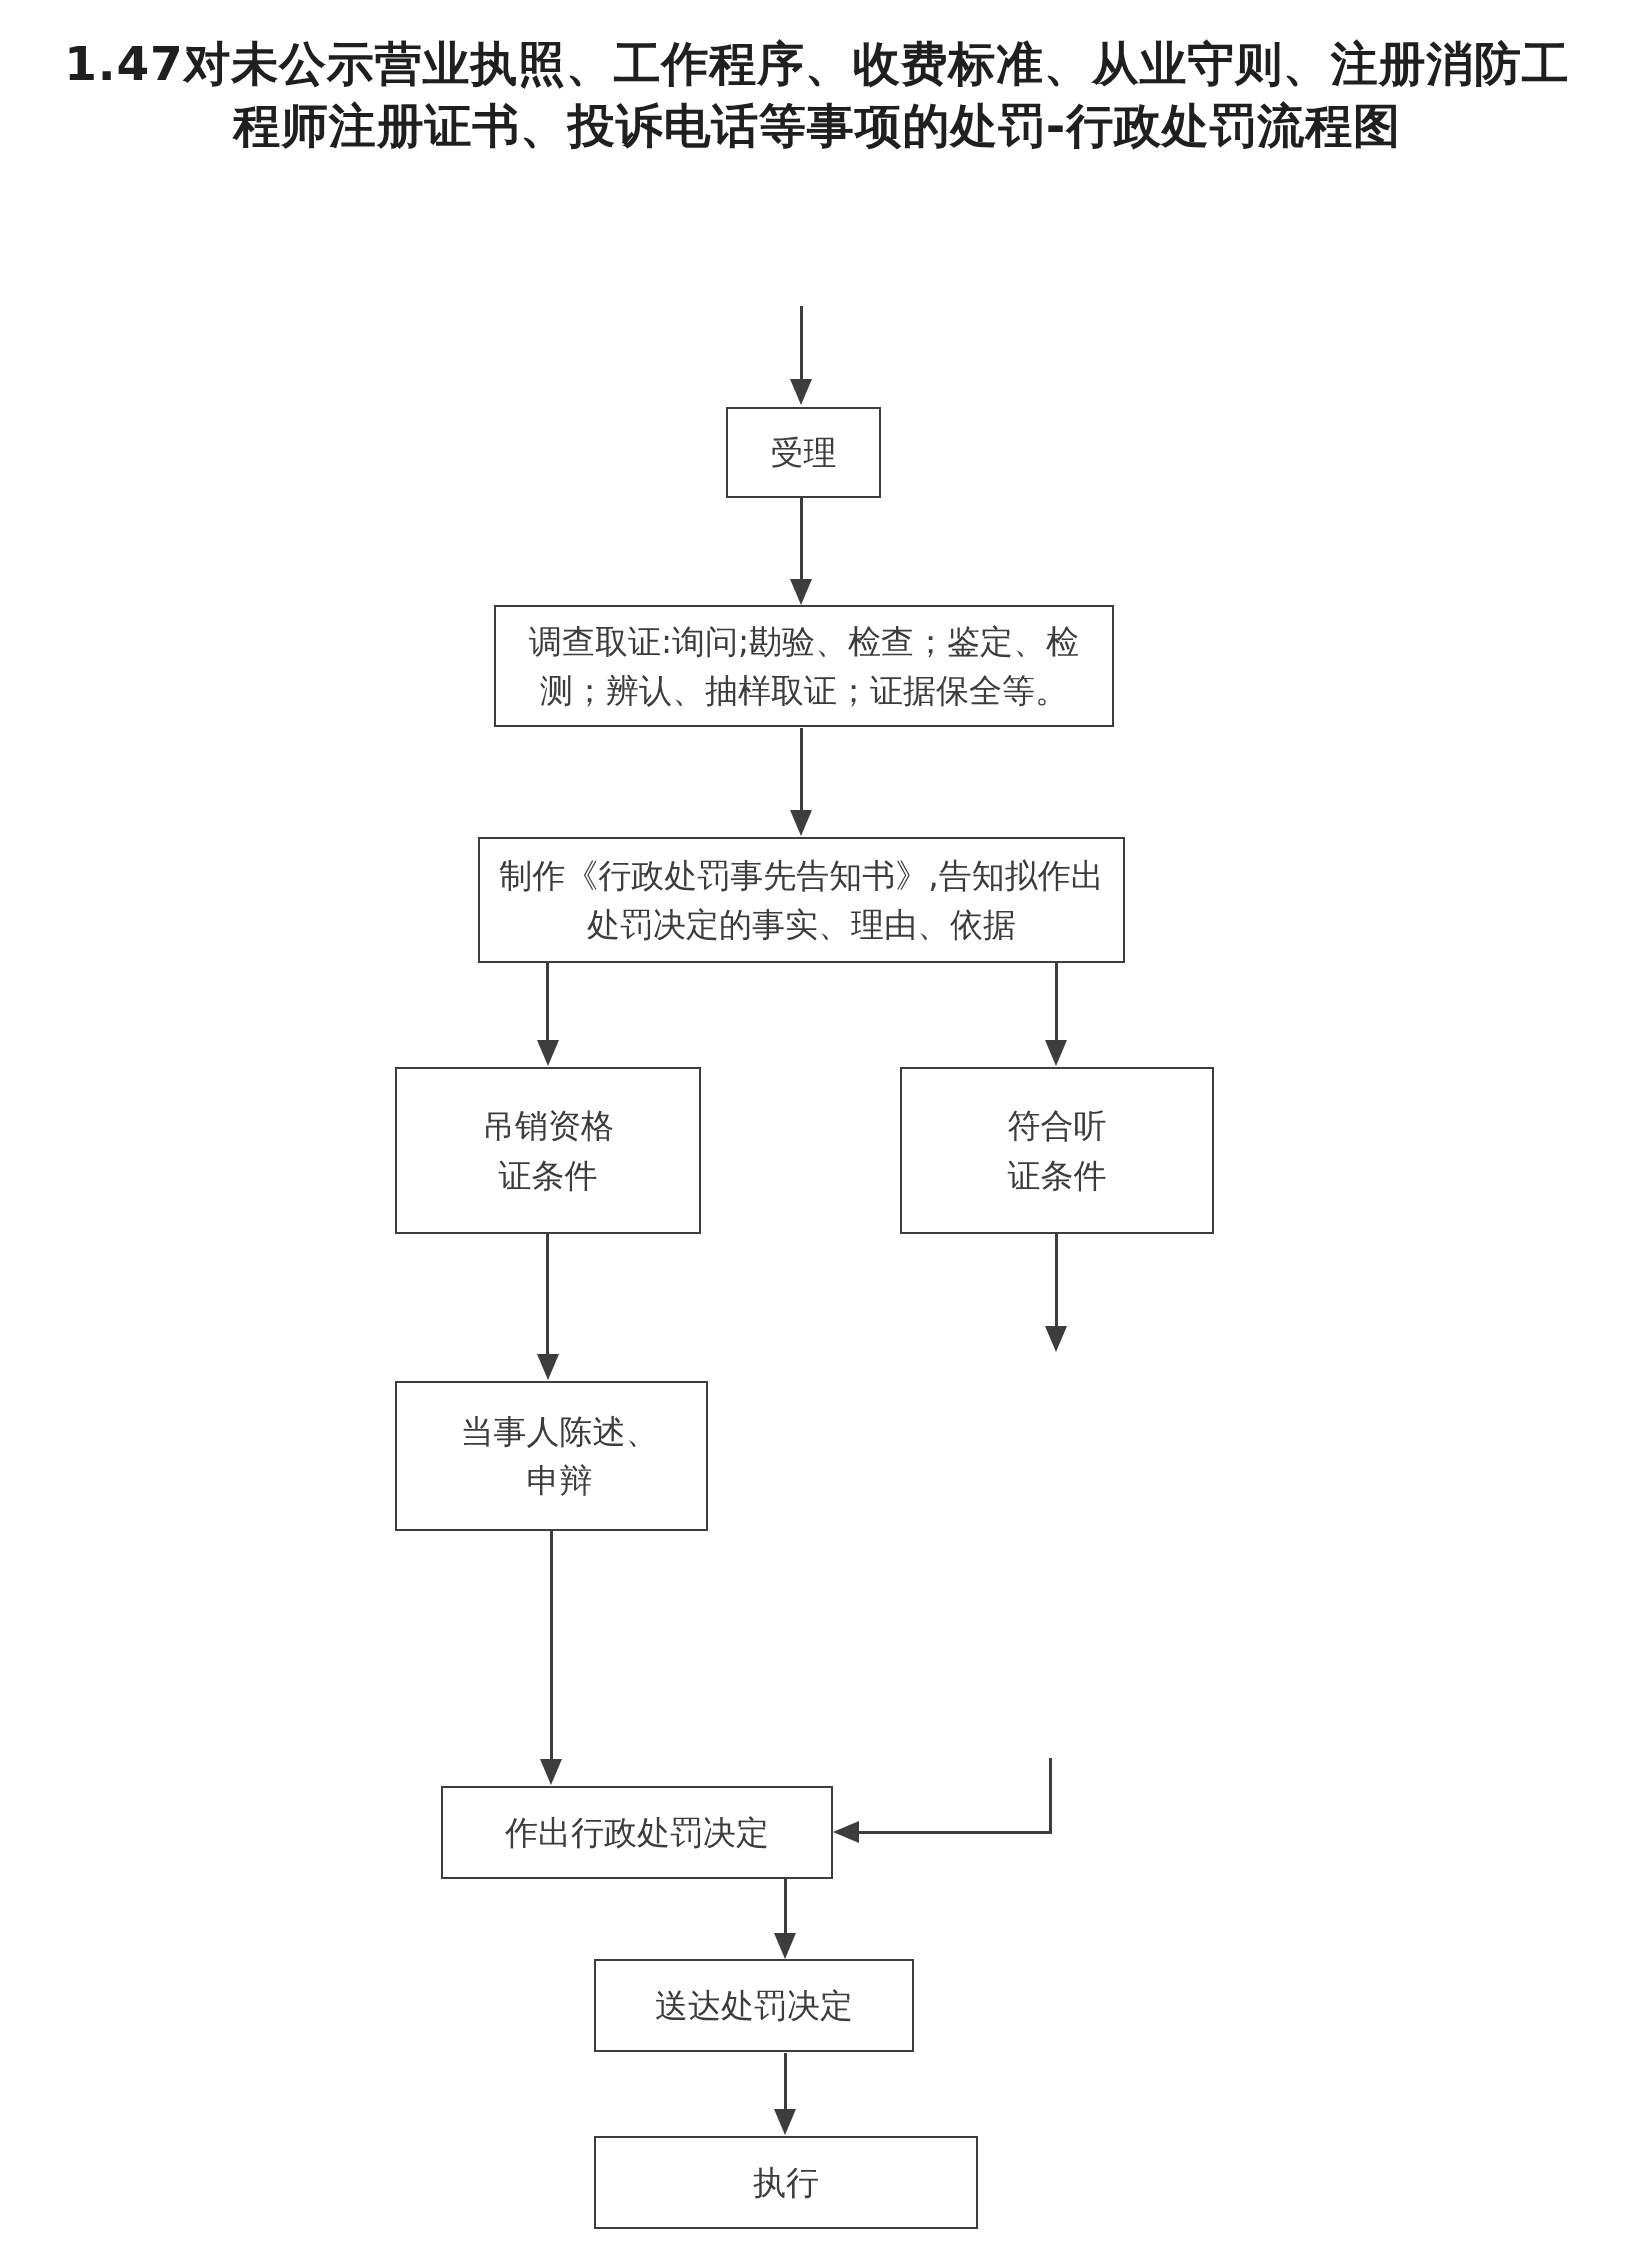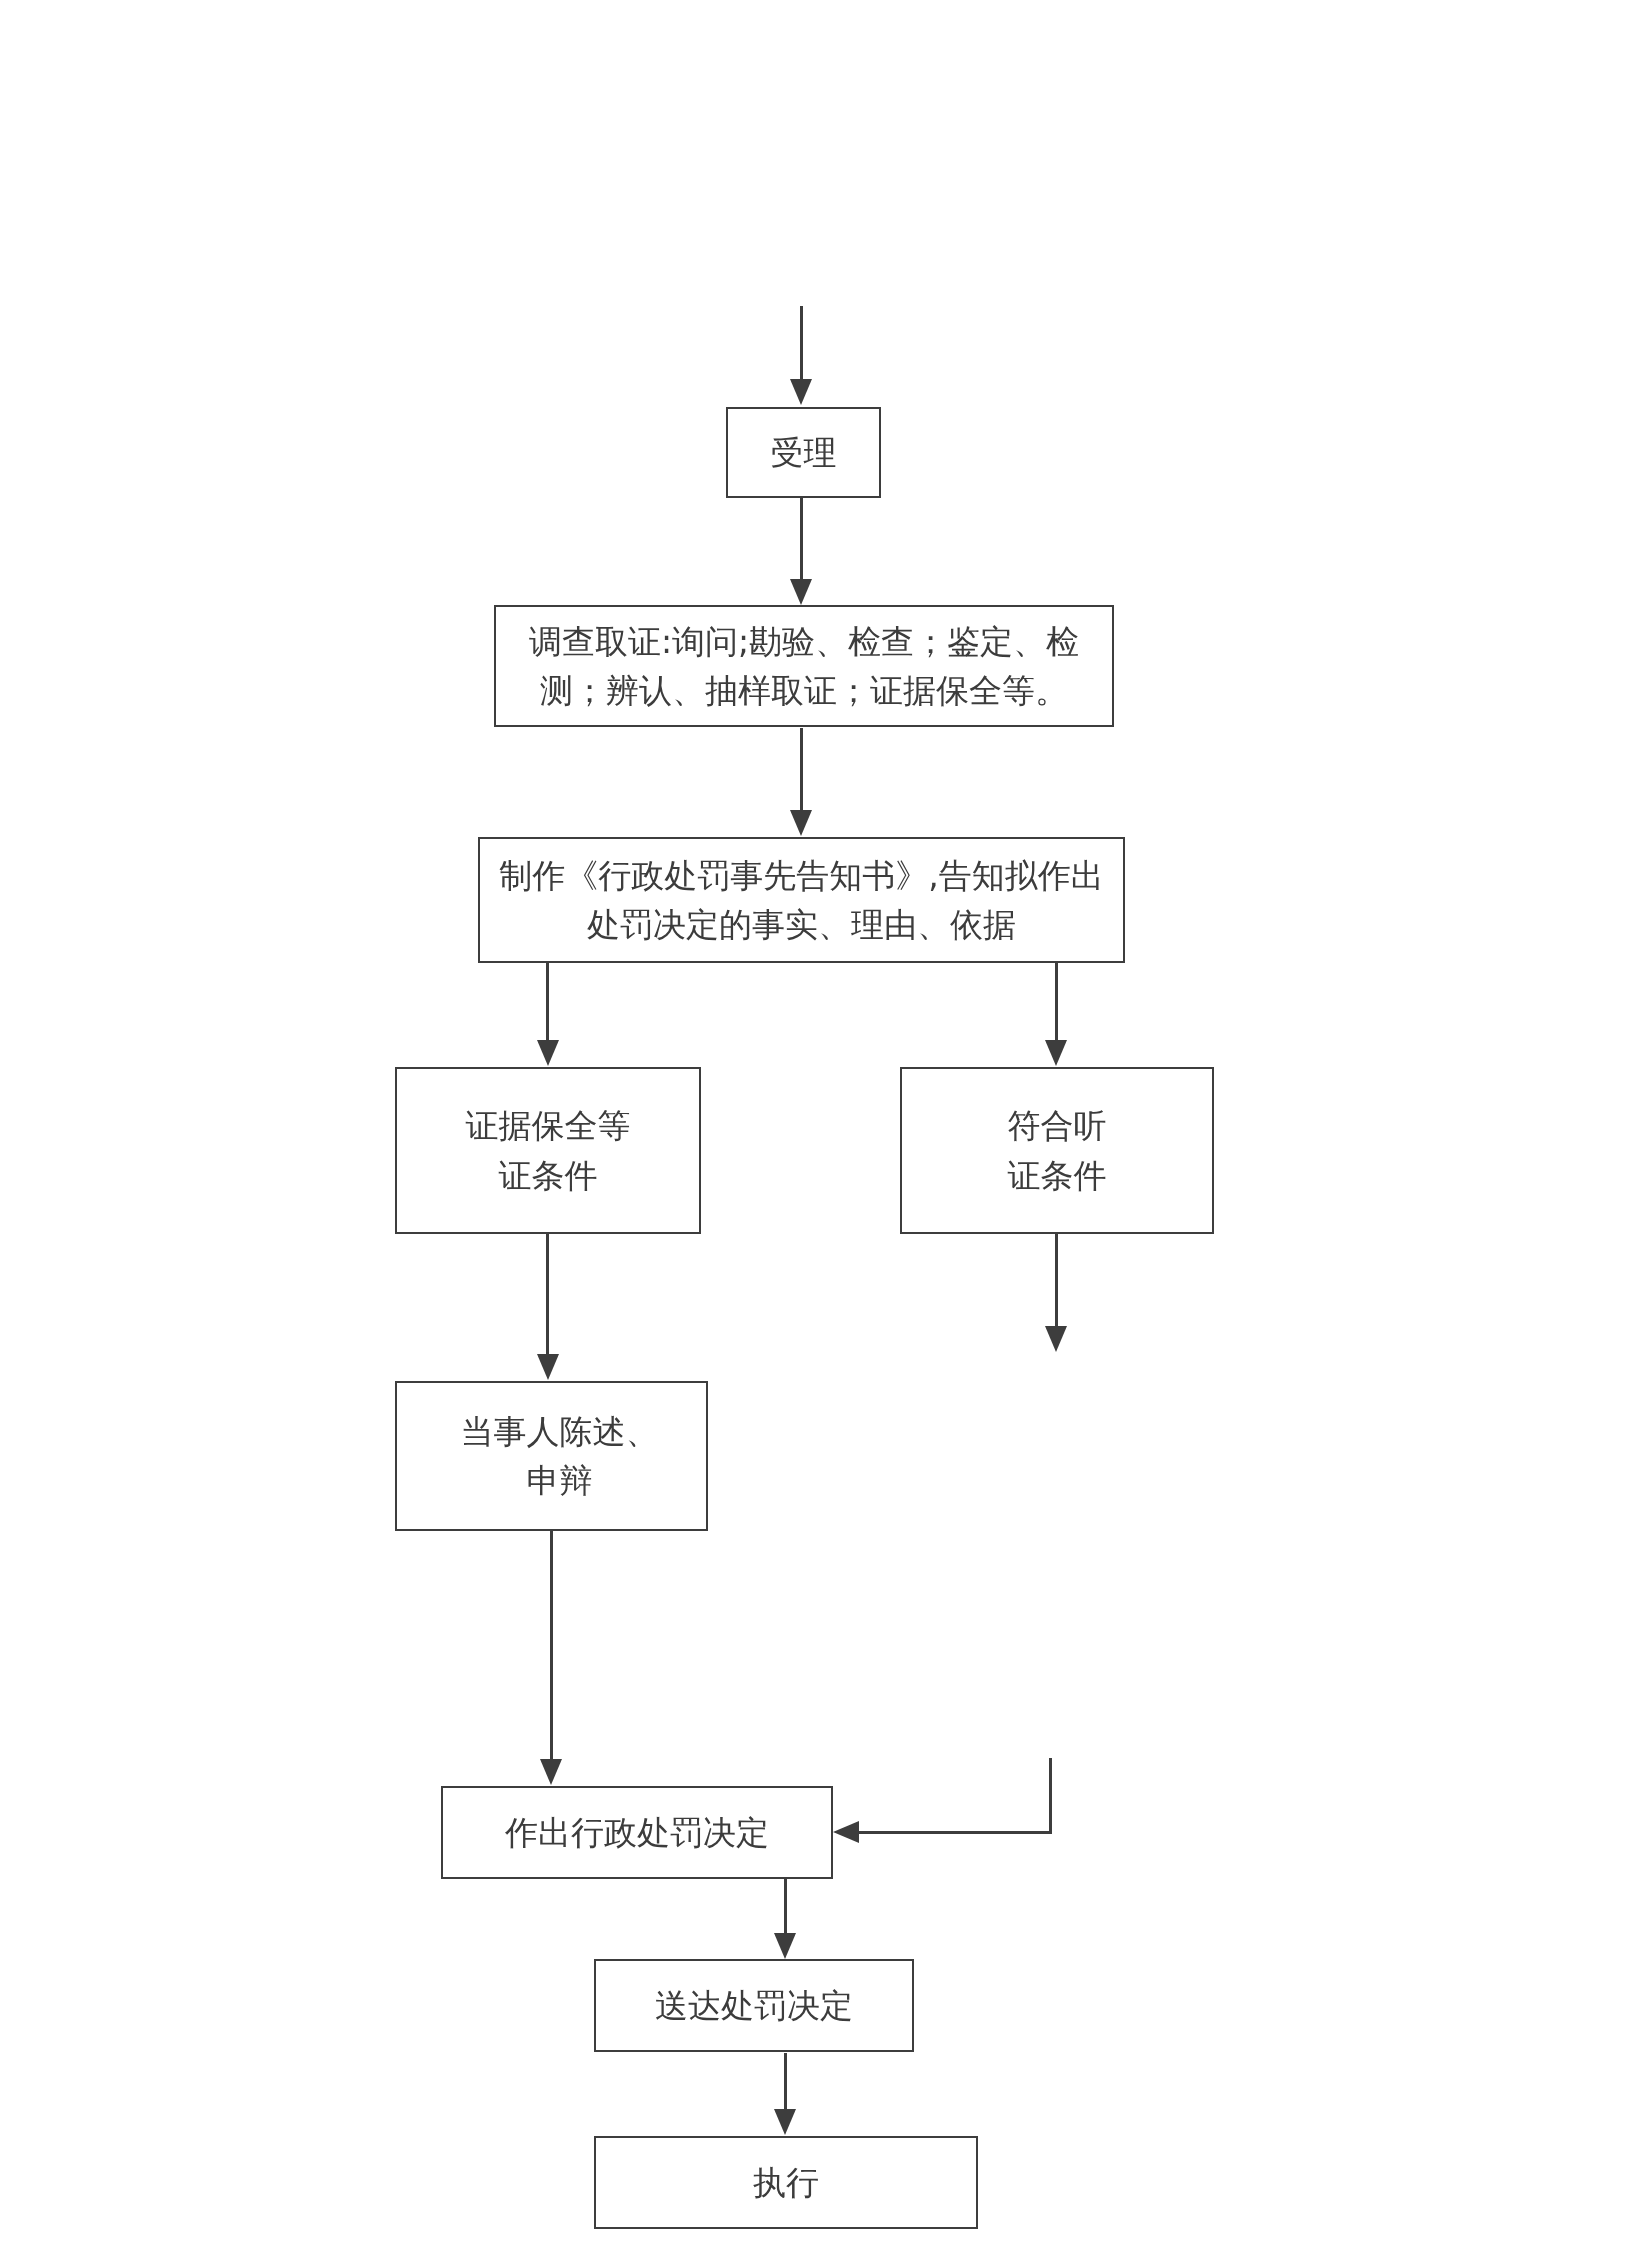--- a/index.html
+++ b/index.html
@@ -57,38 +57,40 @@
     border-top:11.6px solid transparent;
     border-bottom:11.6px solid transparent;
     border-right:26.5px solid #3d3d3d;
   }
 </style>
 </head>
 <body>
 
 <div id="canvas">
 
+  <div class="page-title">1.47对未公示营业执照、工作程序、收费标准、从业守则、注册消防工
+程师注册证书、投诉电话等事项的处罚-行政处罚流程图</div>
 
 
   <div class="node" style="left:726px;top:407px;width:155px;height:91px;">
     <span>受理</span>
   </div>
 
   <div class="node" style="left:494px;top:605px;width:620px;height:122px;">
     <span>调查取证:询问;勘验、检查；鉴定、检
 测；辨认、抽样取证；证据保全等。</span>
   </div>
 
   <div class="node" style="left:478px;top:837px;width:647px;height:126px;">
     <span>制作《行政处罚事先告知书》,告知拟作出
 处罚决定的事实、理由、依据</span>
   </div>
 
   <div class="node" style="left:395px;top:1067px;width:306px;height:167px;">
-    <span>证据保全等
+    <span>吊销资格
 证条件</span>
   </div>
 
   <div class="node" style="left:900px;top:1067px;width:314px;height:167px;">
     <span>符合听
 证条件</span>
   </div>
 
   <div class="node" style="left:395px;top:1381px;width:313px;height:150px;padding-left:16px;">
     <span>当事人陈述、

